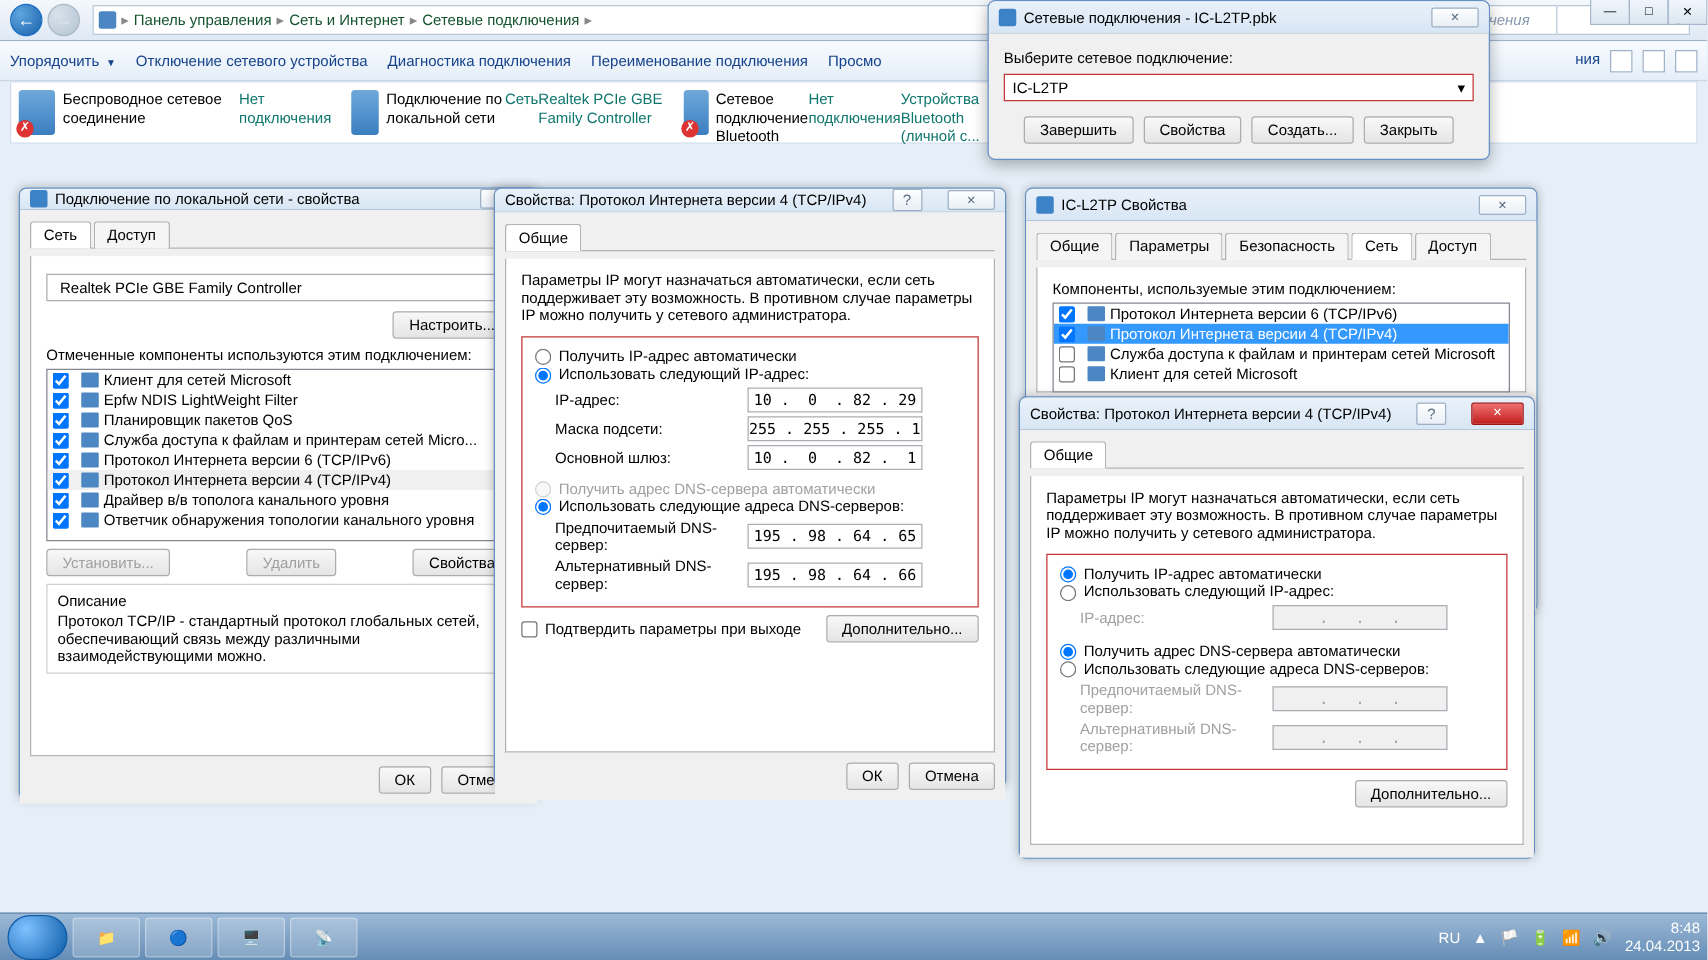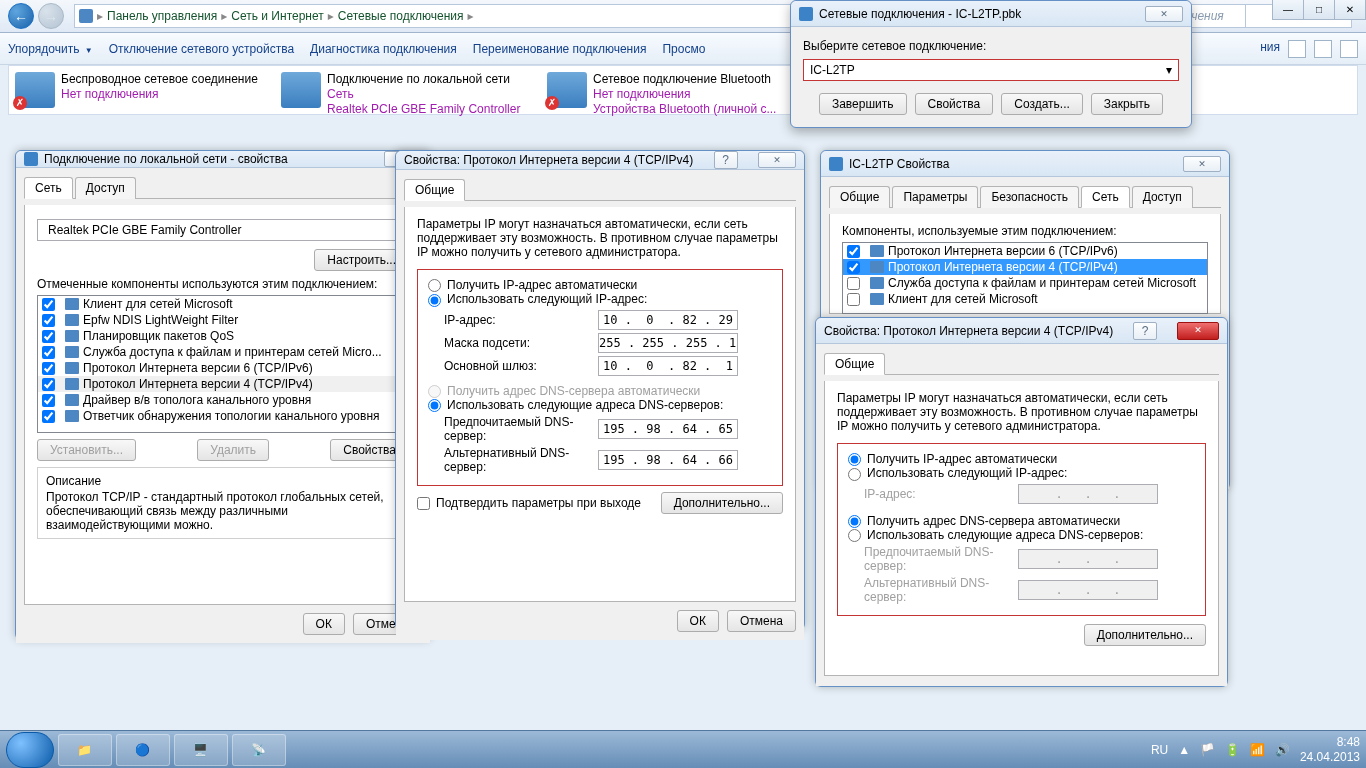--- a/index.html
+++ b/index.html
@@ -19,22 +19,22 @@
 .toolbar{position:absolute;top:33px;left:0;right:0;height:32px;background:linear-gradient(#f7fbff,#e5eef7);border-bottom:1px solid #c8d6e4;display:flex;align-items:center;padding:0 8px;gap:16px;}
 .tb-item{color:#15428b;cursor:pointer;}
 .tb-item .drop{font-size:8px;margin-left:2px;}
 .tb-right{margin-left:auto;display:flex;gap:8px;}
 .tb-icon{width:18px;height:18px;border:1px solid #9fb3c9;background:#fff;}
 
 .conn-list{position:absolute;top:65px;left:8px;right:8px;height:50px;display:flex;gap:16px;background:#fff;padding:6px;border:1px solid #d0dced;}
 .conn-item{display:flex;gap:6px;width:250px;}
 .conn-icon{width:40px;height:36px;background:linear-gradient(#6fa9da,#3a7ec0);border-radius:3px;position:relative;}
 .conn-icon.red::after{content:"✗";position:absolute;bottom:-2px;left:-2px;width:14px;height:14px;background:#d33;border-radius:50%;color:#fff;font-size:10px;text-align:center;line-height:14px;}
-.conn-text{display:flex;flex-direction:column;line-height:1.25;}
-.conn-sub{color:#a21caf;}
+.conn-text{display:flex;flex-direction:row;line-height:1.25;}
+.conn-sub{color:#0f766e;}
 
 
 .win{position:absolute;background:#f0f0f0;border:1px solid #6490c6;border-radius:6px;box-shadow:0 0 8px rgba(0,0,0,.25);display:flex;flex-direction:column;}
 .win-title{height:26px;background:linear-gradient(#e9f1fa,#d8e6f4);border-bottom:1px solid #b3c6db;display:flex;align-items:center;padding:0 8px;gap:6px;border-radius:6px 6px 0 0;}
 .win-title .icon{width:14px;height:14px;background:#3c82c6;border-radius:2px;}
 .win-close{margin-left:auto;width:38px;height:16px;border:1px solid #9fb0c4;border-radius:2px;background:linear-gradient(#fdfefe,#e8eff6);font-size:9px;text-align:center;line-height:14px;color:#5b6e82;}
 .win-close.red{background:linear-gradient(#f07070,#c21e1e);border-color:#9f1010;color:#fff;}
 .win-body{flex:1;padding:8px;background:#f0f0f0;}
 
 .tabs{display:flex;border-bottom:1px solid #b4b4b4;margin-bottom:6px;}

